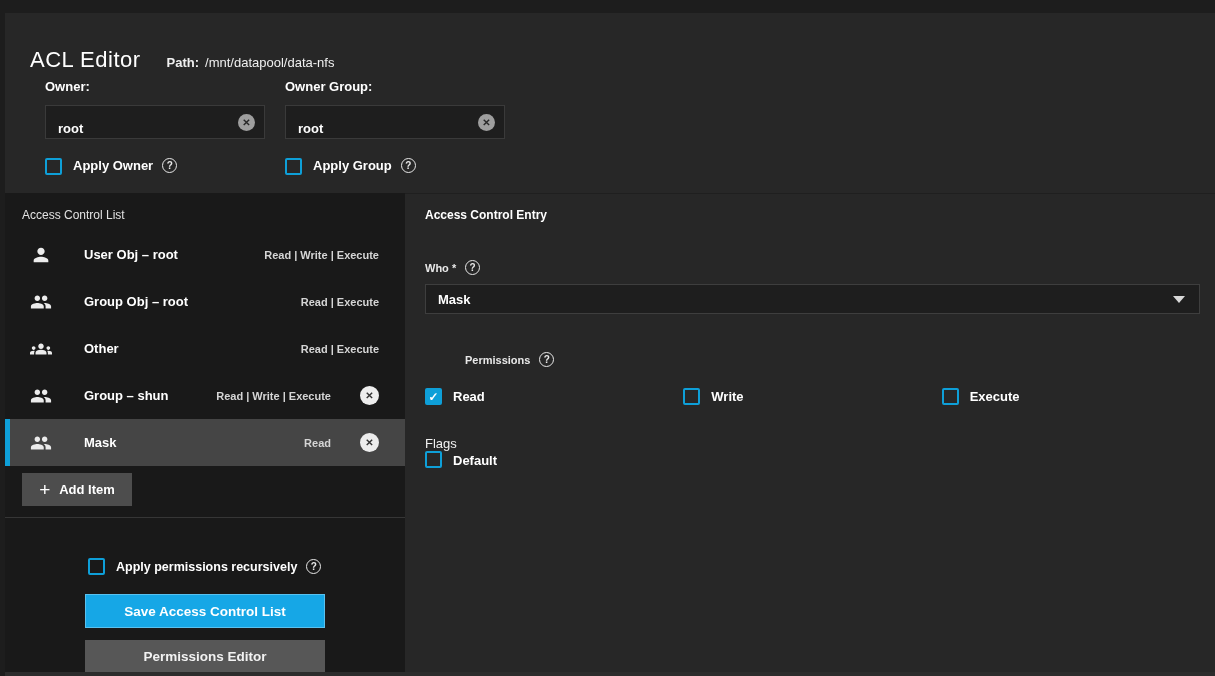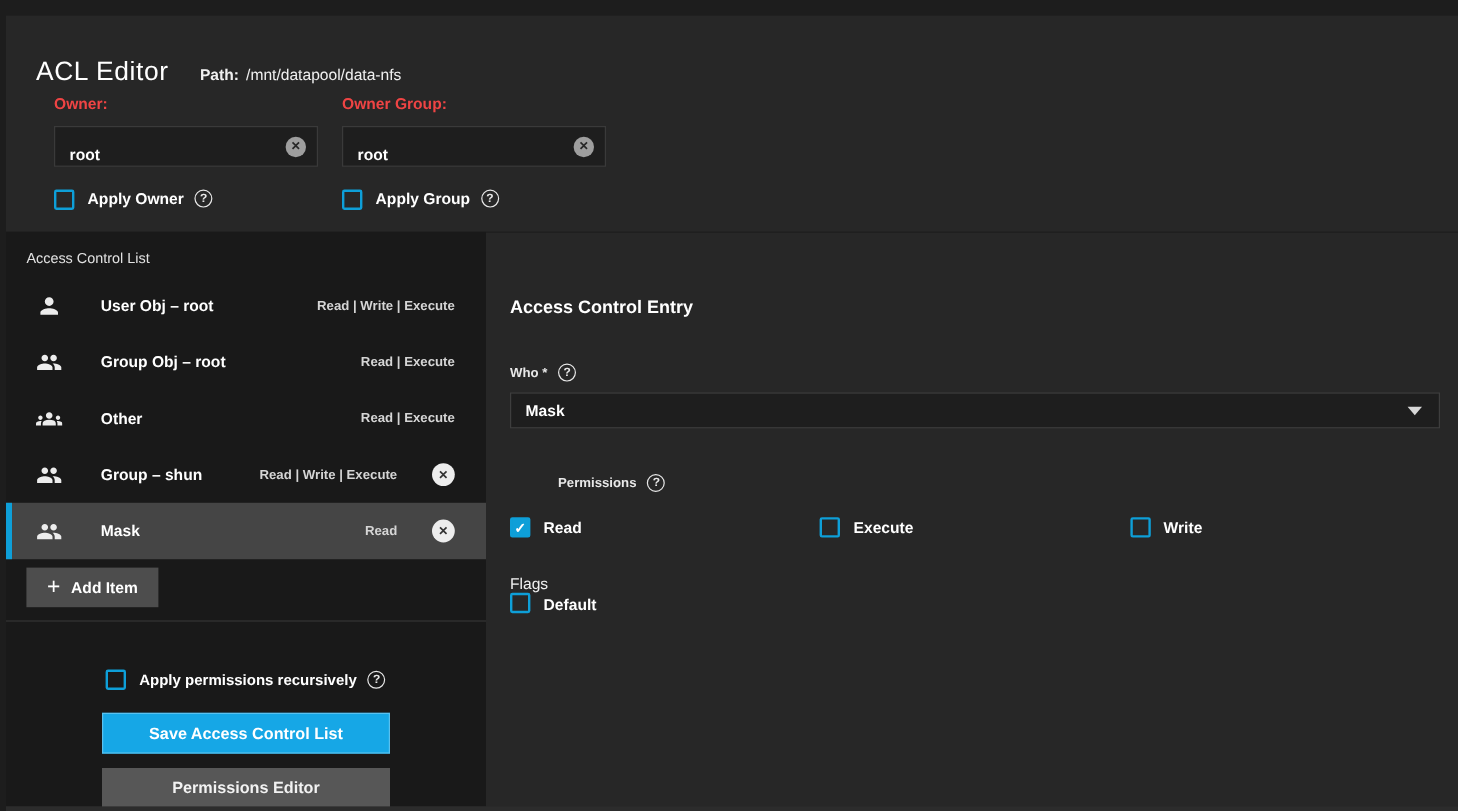--- a/index.html
+++ b/index.html
@@ -8,21 +8,21 @@
   .card { position:absolute; left:5px; top:13px; right:0; bottom:0; background:#272727; }
 
   
   .header-section { position:relative; height:180px; }
   .title-row { display:flex; align-items:baseline; gap:26px; padding:34px 0 0 25px; }
   .title-row h1 { font-size:22px; font-weight:400; color:#ffffff; letter-spacing:0.5px; }
   .path { font-size:13px; color:#f0f0f0; }
   .path-label { font-weight:bold; margin-right:6px; }
   .fields-row { display:flex; gap:20px; padding-left:40px; margin-top:6px; }
   .field-col { width:220px; }
-  .field-label { font-size:13px; font-weight:bold; color:#ef4444; margin-bottom:11px; }
+  .field-label { font-size:13px; font-weight:bold; color:#ffffff; margin-bottom:11px; }
   .text-input { height:34px; background:#1e1e1e; border:1px solid #3a3a3a; display:flex; align-items:center; padding:0 9px 0 12px; cursor:text; }
   .input-value { flex:1; font-size:13px; font-weight:bold; color:#fff;margin-top:13px; }
   .clear-icon { width:17px; height:17px; border-radius:50%; background:#9e9e9e; color:#272727; font-size:10px; font-weight:bold; display:flex; align-items:center; justify-content:center; cursor:pointer; }
   .cb-row { display:flex; align-items:flex-start; margin-top:19px; }
   .checkbox { width:17px; height:17px; border:2px solid #0e9fd8; border-radius:2px; flex:0 0 auto; display:flex; align-items:center; justify-content:center; cursor:pointer; }
   .checkbox .mark { display:none; color:#fff; font-size:12px; font-weight:bold; line-height:1; }
   .checkbox.checked { background:#0e9fd8; }
   .checkbox.checked .mark { display:block; }
   .cb-label { font-size:13px; font-weight:bold; color:#fff; margin-left:11px; }
   .help-icon { width:15px; height:15px; border-radius:50%; border:1px solid #e8e8e8; color:#e8e8e8; font-size:10px; font-weight:bold; display:inline-flex; align-items:center; justify-content:center; margin-left:9px; cursor:pointer; flex:0 0 auto; }
@@ -40,21 +40,21 @@
   .add-item-btn { margin:7px 0 0 17px; width:110px; height:33px; background:#4d4d4d; color:#fff; font-size:13px; font-weight:bold; display:flex; align-items:center; justify-content:center; gap:9px; cursor:pointer; }
   .add-item-btn .plus { font-size:19px; font-weight:400; line-height:1; }
   .left-divider { margin-top:11px; border-top:1px solid #363636; }
   .recursive-row { display:flex; align-items:center; margin:40px 0 0 83px; }
   .recursive-row .cb-label { font-size:12.5px; }
   .save-btn { margin:19px 0 0 80px; width:240px; height:34px; background:#16a7e6; border:1px solid #59c1ef; color:#fff; font-size:13.5px; font-weight:bold; display:flex; align-items:center; justify-content:center; cursor:pointer; }
   .perm-editor-btn { margin:12px 0 0 80px; width:240px; height:33px; background:#575757; color:#f2f2f2; font-size:13.5px; font-weight:bold; display:flex; align-items:center; justify-content:center; cursor:pointer; }
 
   
   .right-panel { position:absolute; left:400px; top:180px; right:0; bottom:4px; background:#272727; border-top:1px solid #1f1f1f; padding:14px 15px 0 20px; }
-  .ace-title { font-size:15px; font-weight:bold; color:#ffffff;margin-top:40px; }
+  .ace-title { font-size:12px; font-weight:bold; color:#ffffff; }
   .small-label-row { display:flex; align-items:center; }
   .small-label { font-size:11px; font-weight:bold; color:#e8e8e8; }
   .who-row { margin-top:38px;text-align:right; }
   .select-box { margin-top:9px; height:30px; background:#1e1e1e; border:1px solid #3e3e3e; display:flex; align-items:center; padding:0 14px 0 12px; cursor:pointer; }
   .select-value { flex:1; font-size:13px; font-weight:bold; color:#fff; }
   .select-arrow { width:0; height:0; border-left:6px solid transparent; border-right:6px solid transparent; border-top:7px solid #d8d8d8; }
   .perm-label-row { margin-top:38px;padding-left:40px; }
   .perm-grid { display:flex; margin-top:21px; }
   .perm-col { width:262px; display:flex; align-items:center; }
   .flags-label { margin-top:31px; font-size:13px; color:#f0f0f0; }
@@ -189,25 +189,25 @@
       </div>
       <div class="perm-grid">
         <div class="perm-col">
           <span class="checkbox checked">
               <span class="mark">✓</span>
             </span>
           <span class="cb-label">Read</span>
         </div>
         <div class="perm-col">
           <span class="checkbox"></span>
-          <span class="cb-label">Execute</span>
+          <span class="cb-label">Write</span>
         </div>
         <div class="perm-col">
           <span class="checkbox"></span>
-          <span class="cb-label">Write</span>
+          <span class="cb-label">Execute</span>
         </div>
       </div>
 
       <div class="flags-label">Flags</div>
       <div class="flags-row">
         <span class="checkbox"></span>
         <span class="cb-label">Default</span>
       </div>
     </div>
 

